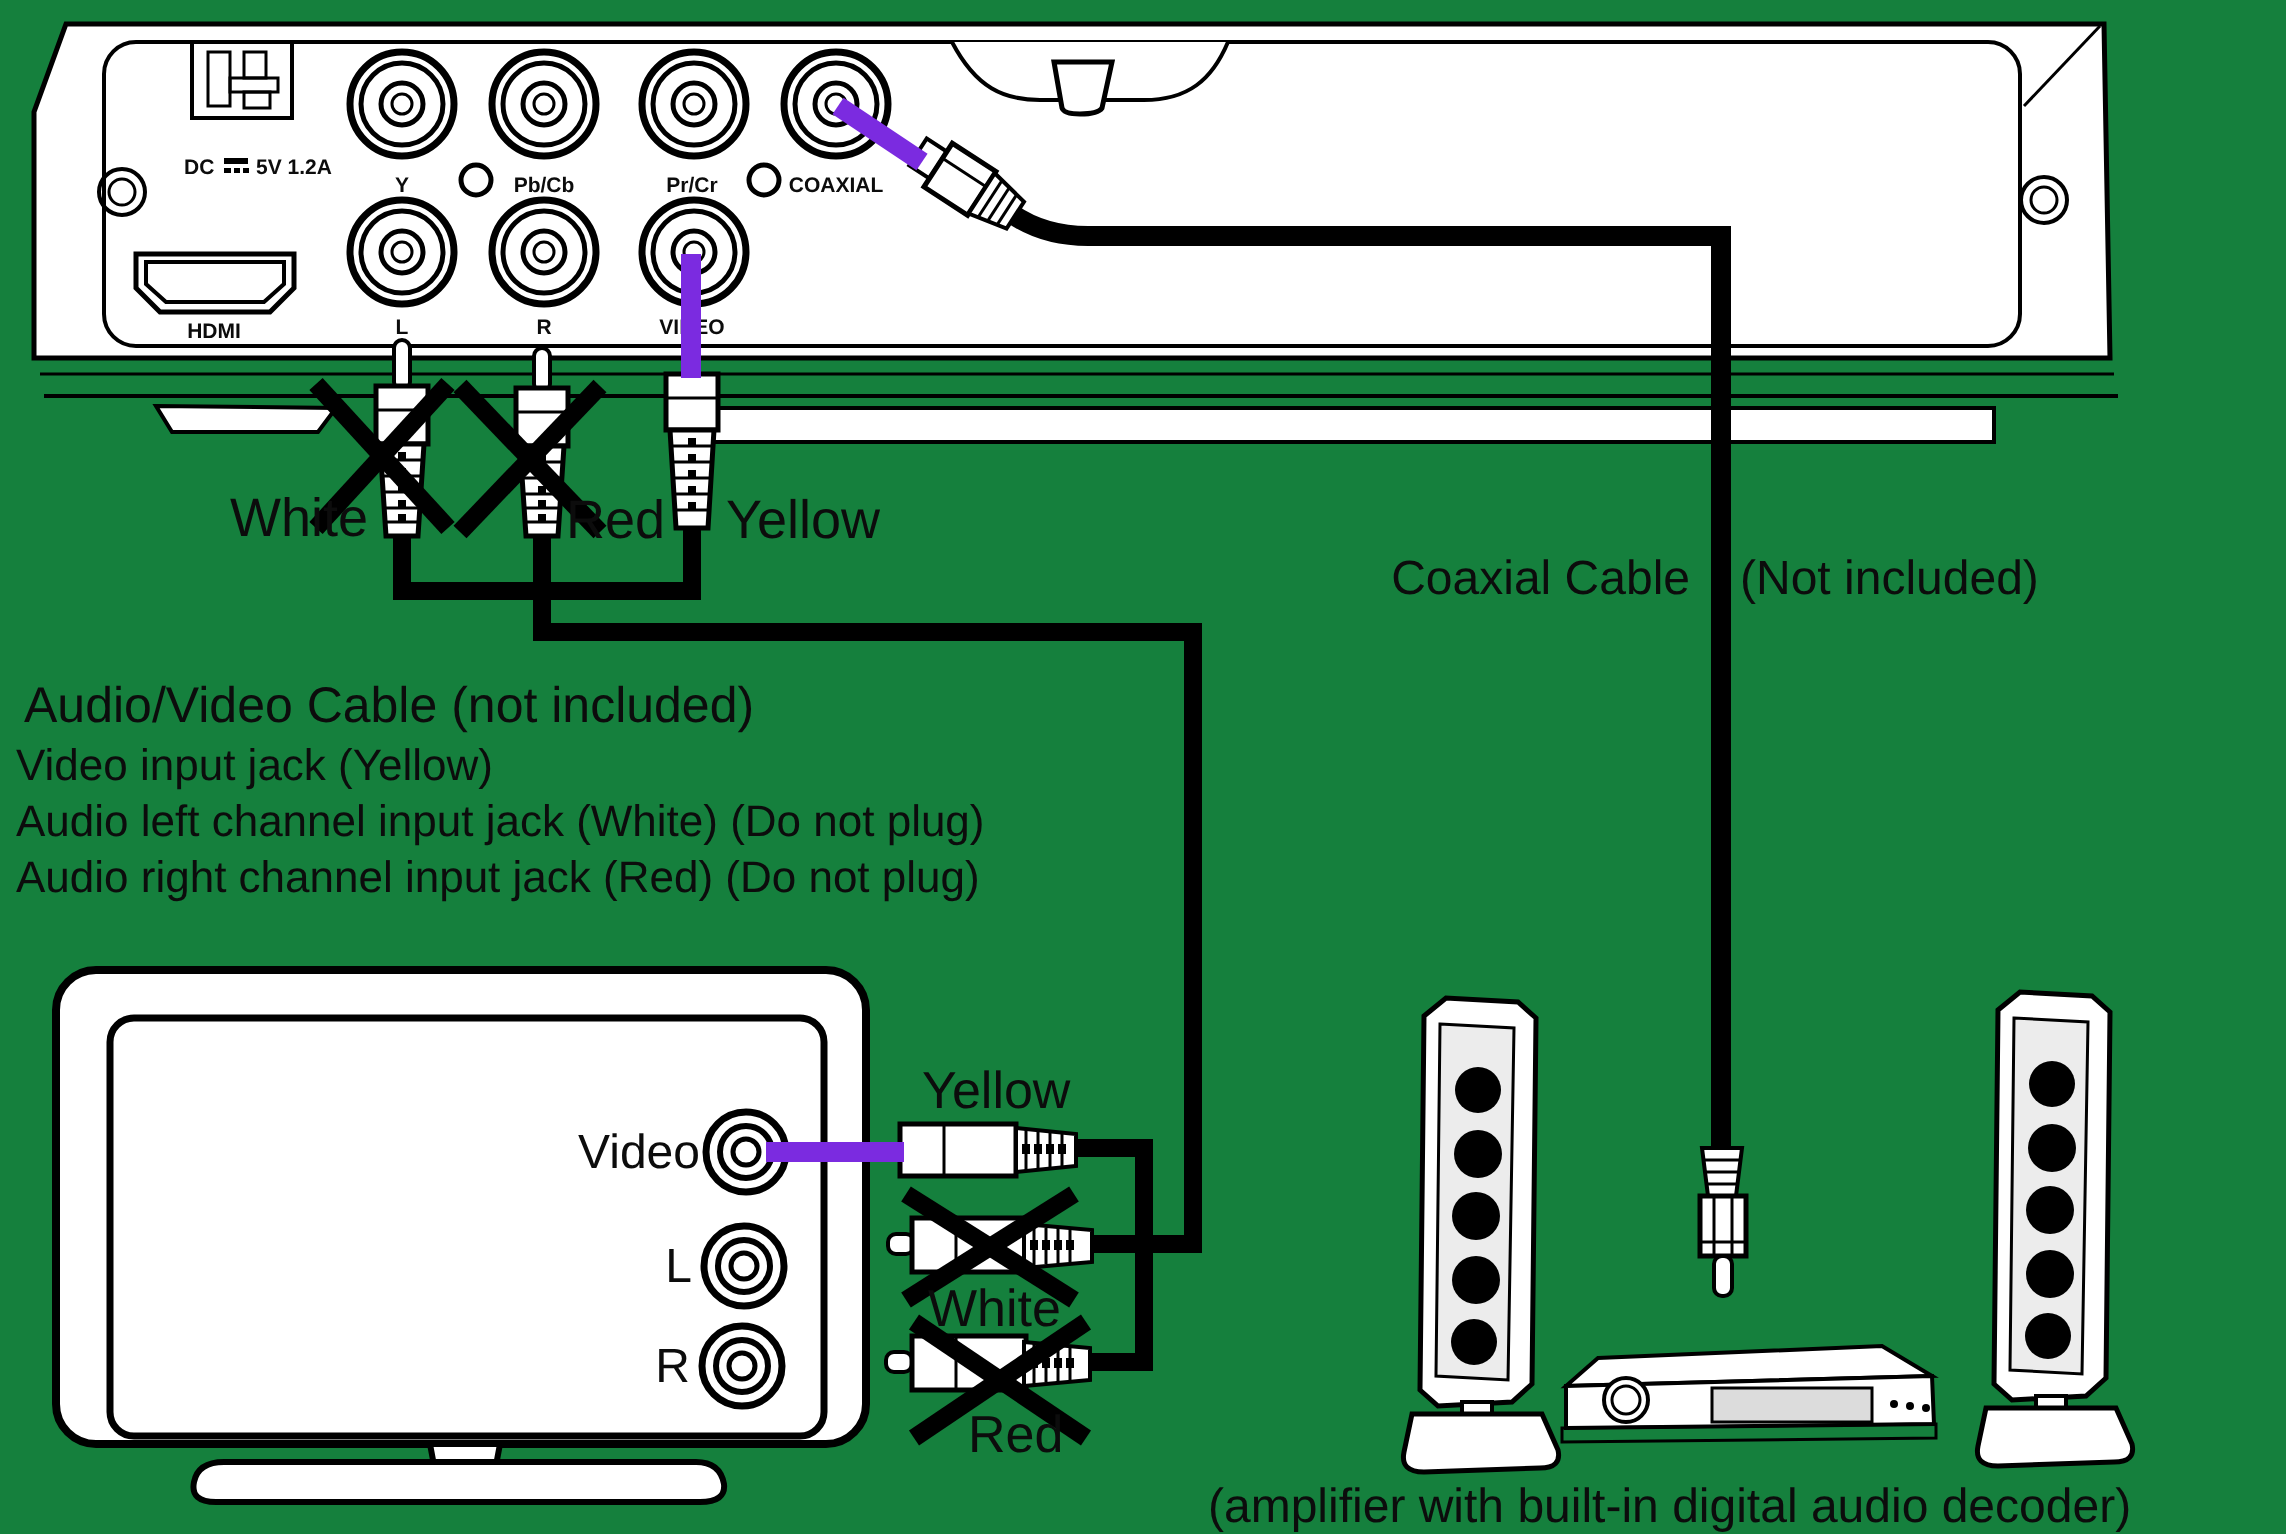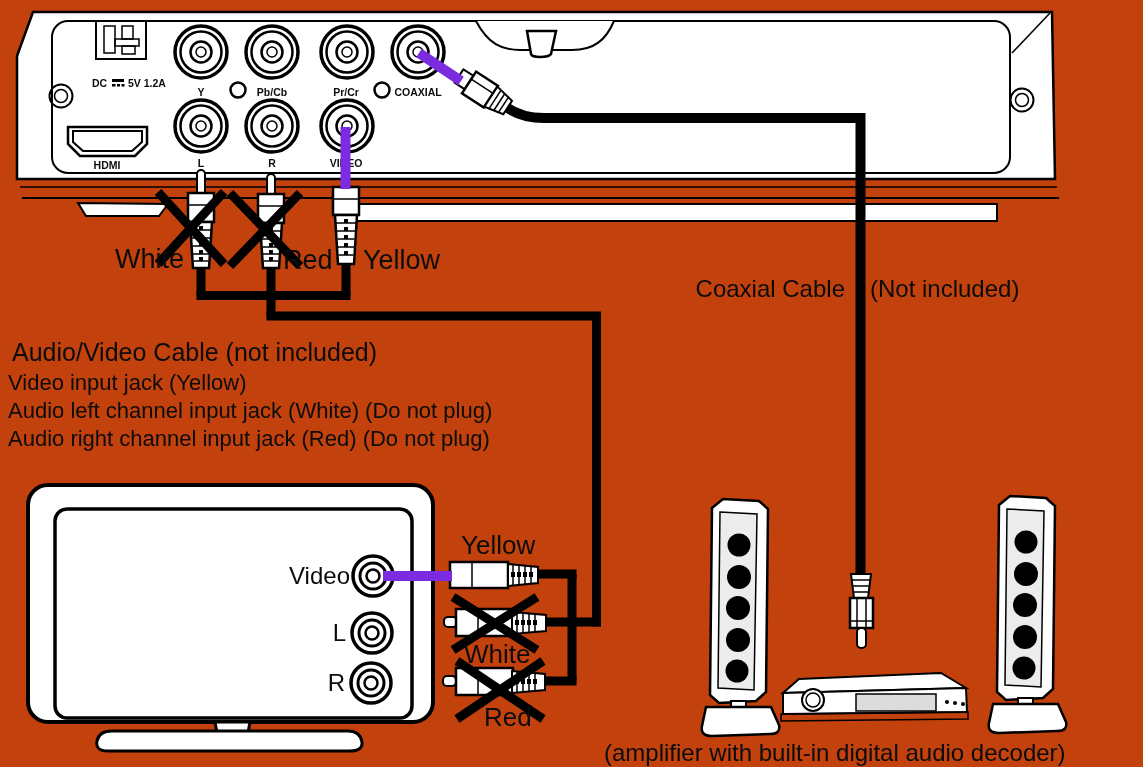--- a/index.html
+++ b/index.html
@@ -1,16 +1,16 @@
 <!DOCTYPE html>
 <html style="--hl: #7b2be0; --grille: #ececec; --disp: #dcdcdc;"><head>
 <meta charset="utf-8">
 <style>
   html,body{margin:0;padding:0;background:#fff;}
-  .stage{position:relative;width:1143px;height:767px;background:#c2410c;overflow:hidden;
+  .stage{position:relative;width:1143px;height:767px;background:#15803d;overflow:hidden;
          font-family:"Liberation Sans", sans-serif;text-align:right;}
   svg{position:absolute;left:0;top:0;}
   svg text{fill:#0c0c0c;font-family:"Liberation Sans", sans-serif;}
   .s15{stroke:#000;stroke-width:1.5;fill:none}
   .s2{stroke:#000;stroke-width:2;fill:none}
   .s25{stroke:#000;stroke-width:2.5;fill:none}
   .s3{stroke:#000;stroke-width:3;fill:none}
   .s35{stroke:#000;stroke-width:3.5;fill:none}
   .s4{stroke:#000;stroke-width:4;fill:none}
   .wf{fill:#fff}

